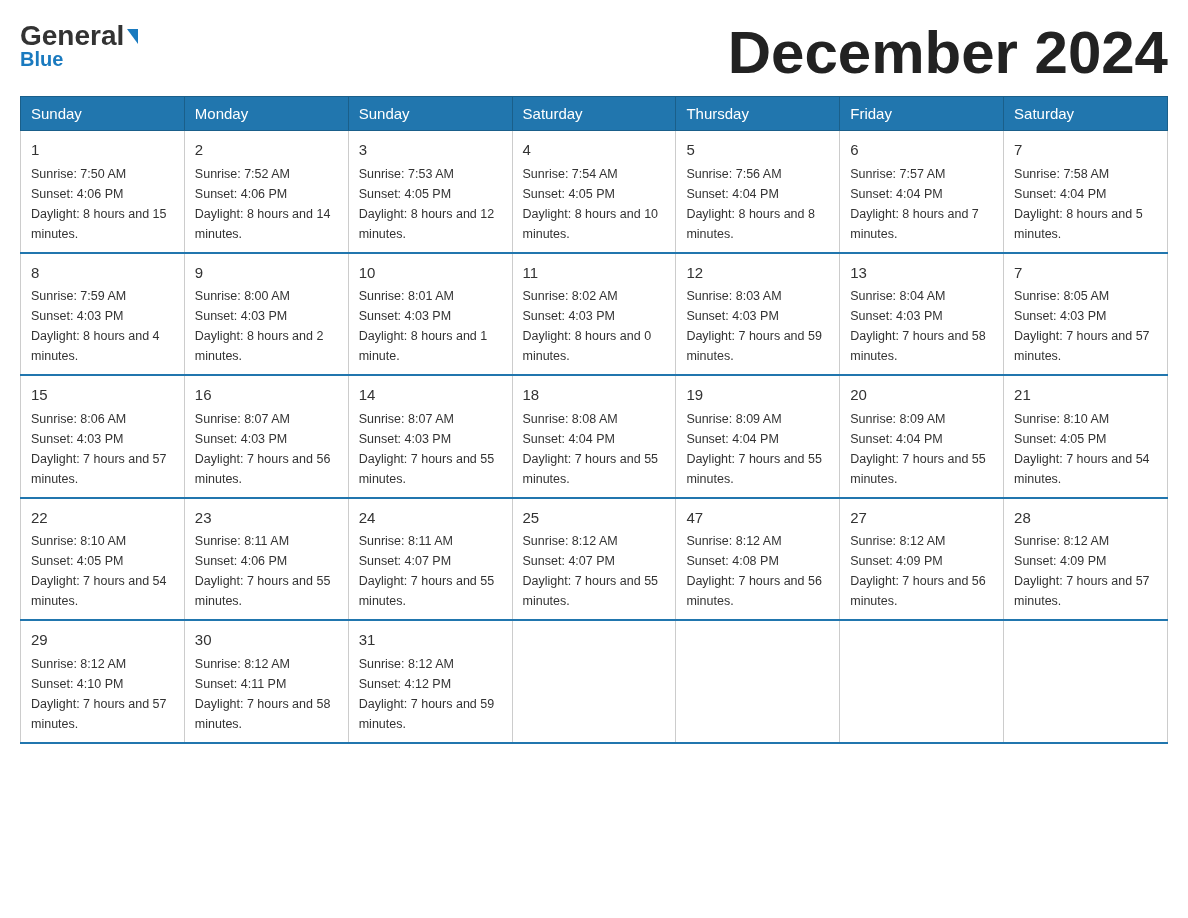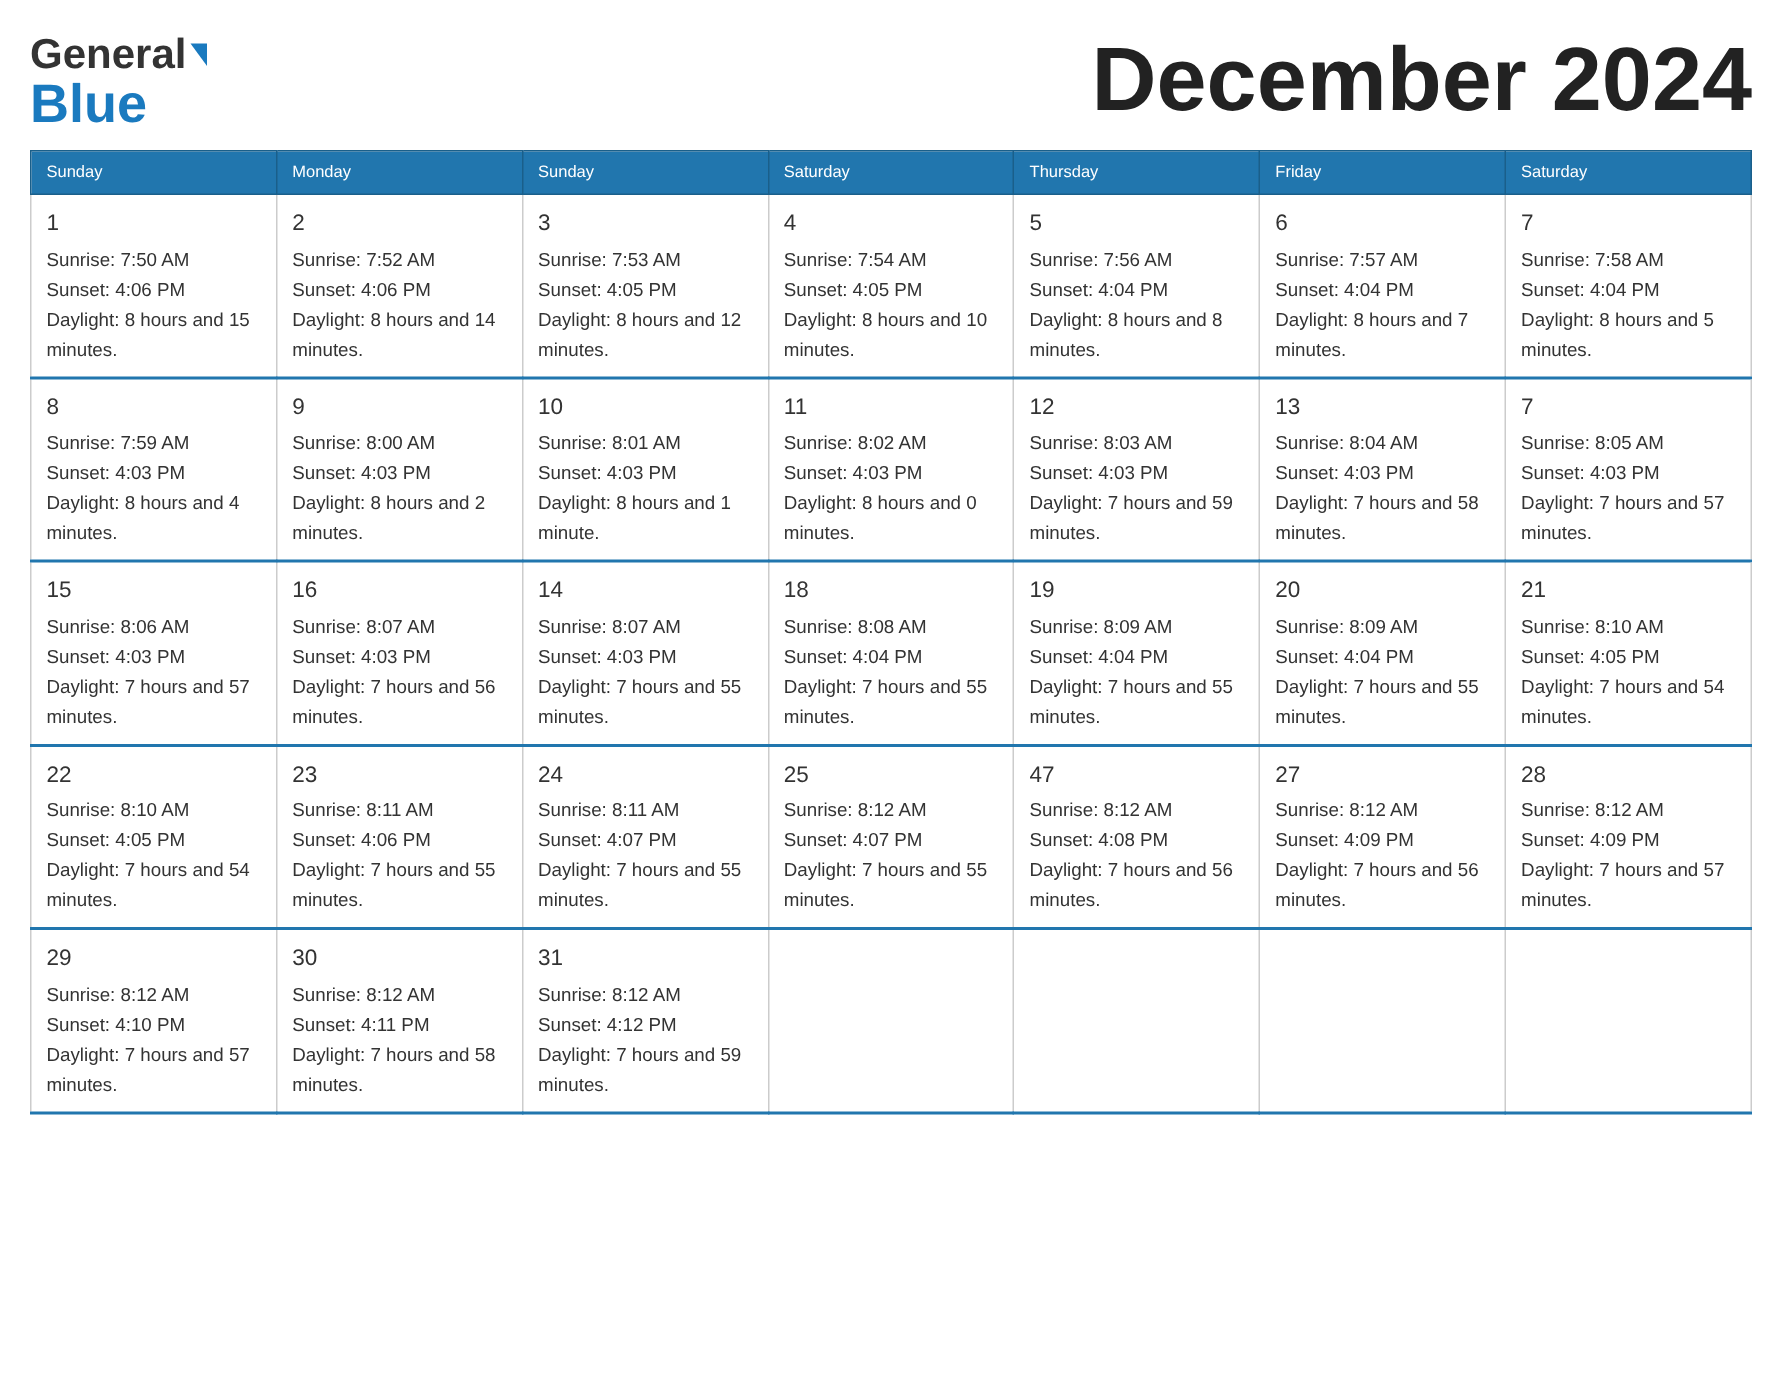--- a/index.html
+++ b/index.html
@@ -37,21 +37,21 @@
       margin-top: 4px;
     }
     table {
       width: 100%;
       border-collapse: collapse;
       margin-top: 10px;
     }
     thead tr th {
       background-color: #2176ae;
       color: #fff;
-      font-size: 11px;
+      font-size: 15px;
       font-weight: normal;
       padding: 8px 10px;
       text-align: left;
       border: 1px solid #1a5f8a;
     }
     tbody tr td {
       vertical-align: top;
       padding: 8px 10px;
       border: 1px solid #ccc;
       font-size: 13px;
@@ -76,21 +76,21 @@
     td.empty {
       background: #fff;
     }
   </style>
 </head>
 <body>
 
 <div class="header">
   <div class="logo">
     <span style="font-size:28px;font-weight:bold;color:#333;">General<span style="display:inline-block;width:0;height:0;border-left:11px solid transparent;border-top:15px solid #1a7abf;margin-left:3px;position:relative;top:-1px;"></span></span>
-    <span style="font-size:36px;font-weight:bold;color:#1a7abf;margin-top:-4px;">Blue</span>
+    <span style="font-size:20px;font-weight:bold;color:#1a7abf;margin-top:-4px;">Blue</span>
   </div>
   <div class="title-area">
     <div class="month-title">December 2024</div>
   </div>
 </div>
 
 <table>
   <thead>
     <tr>
       <th>Sunday</th>

